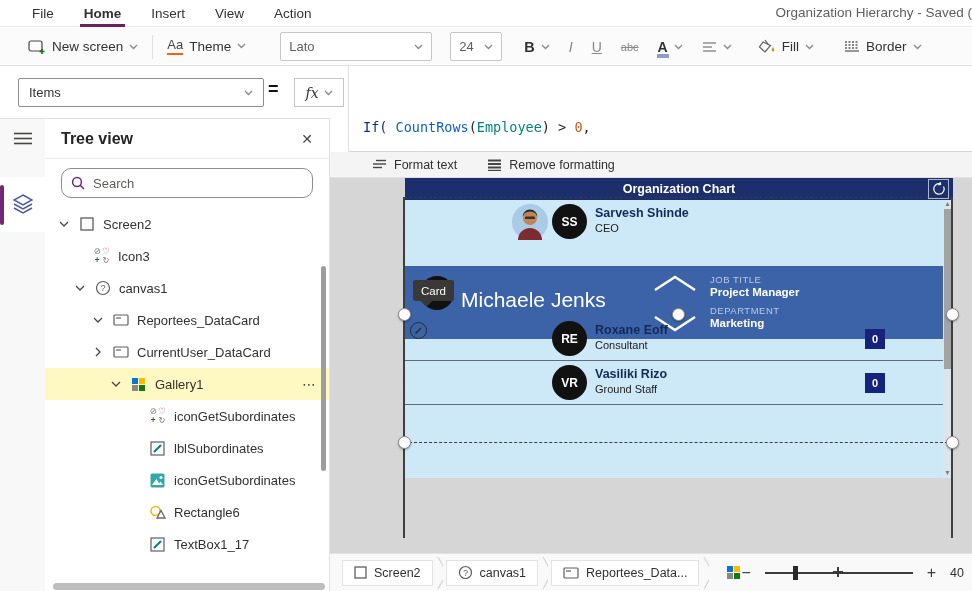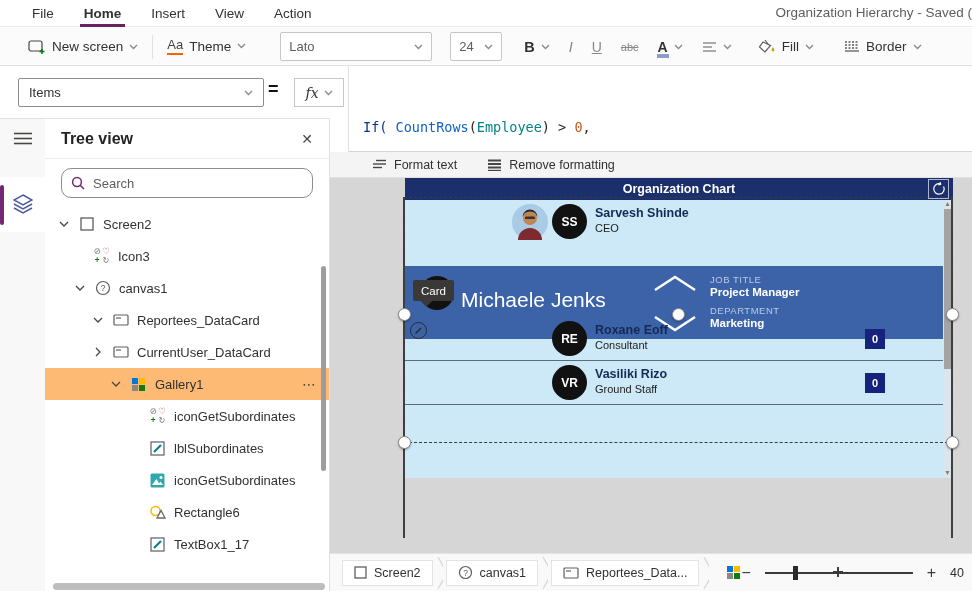--- a/index.html
+++ b/index.html
@@ -76,21 +76,21 @@
   .tree-title { font-size:16px; font-weight:bold; color:#242424; flex:1; }
   .tree-close { font-size:14px; color:#484644; cursor:default; }
   .search-wrap { margin:9px 16px 0 16px; height:30px; border:1px solid #8f8d8b;
                  border-radius:10px; display:flex; align-items:center; gap:8px; padding:0 9px; }
   .search-wrap input { border:none; outline:none; flex:1; font-size:13px;
                  font-family:inherit; color:#323130; background:transparent; }
   .search-wrap input::placeholder { color:#605e5c; }
   .tree-list { margin-top:10px; }
   .trow { height:32px; display:flex; align-items:center; font-size:13px; color:#323130;
           gap:7px; cursor:default; }
-  .trow.selected { background:#fdba74; }
+  .trow.selected { background:#fef9c3; }
   .tchev { width:12px; flex:0 0 12px; display:flex; justify-content:center; }
   .ticon { width:19px; flex:0 0 19px; display:flex; justify-content:center; }
   .tellip { margin-left:auto; padding-right:12px; color:#484644; font-size:14px; letter-spacing:1px; }
   .multi-icon { display:grid; grid-template-columns:9px 9px; grid-template-rows:9px 9px;
                 font-size:8.5px; line-height:9px; text-align:center; }
   .mi-block { color:#767676; } .mi-heart { color:#d13438; } .mi-plus { color:#107c10; font-weight:bold; }
   .mi-refresh { color:#767676; }
   .vscroll { position:absolute; right:3px; top:147px; width:5px; height:205px;
              background:#9d9d9d; border-radius:3px; }
   .hscroll { position:absolute; left:8px; bottom:1px; width:272px; height:7px;

